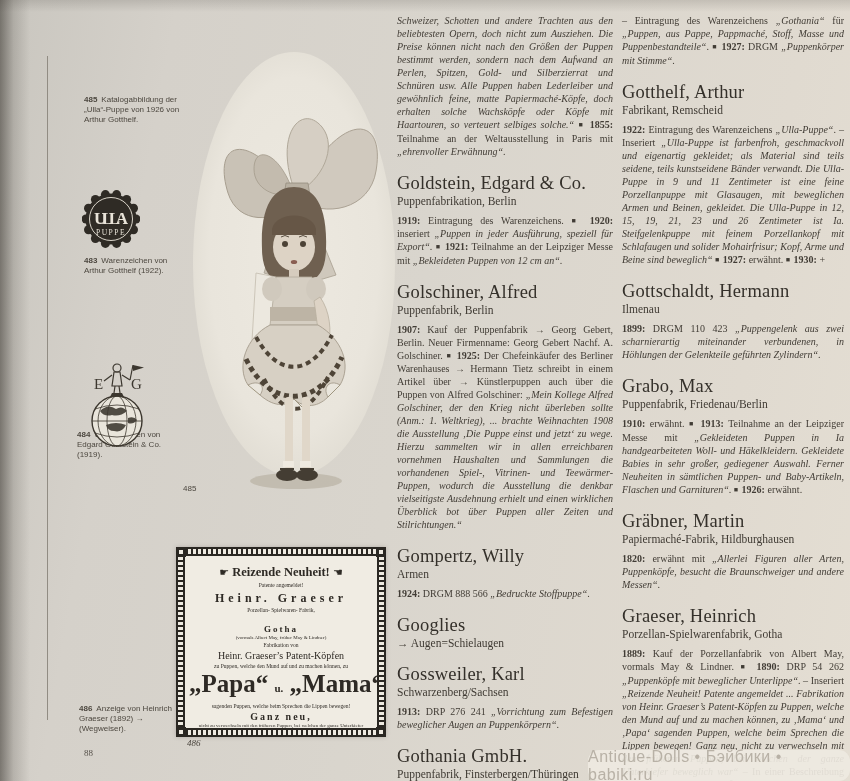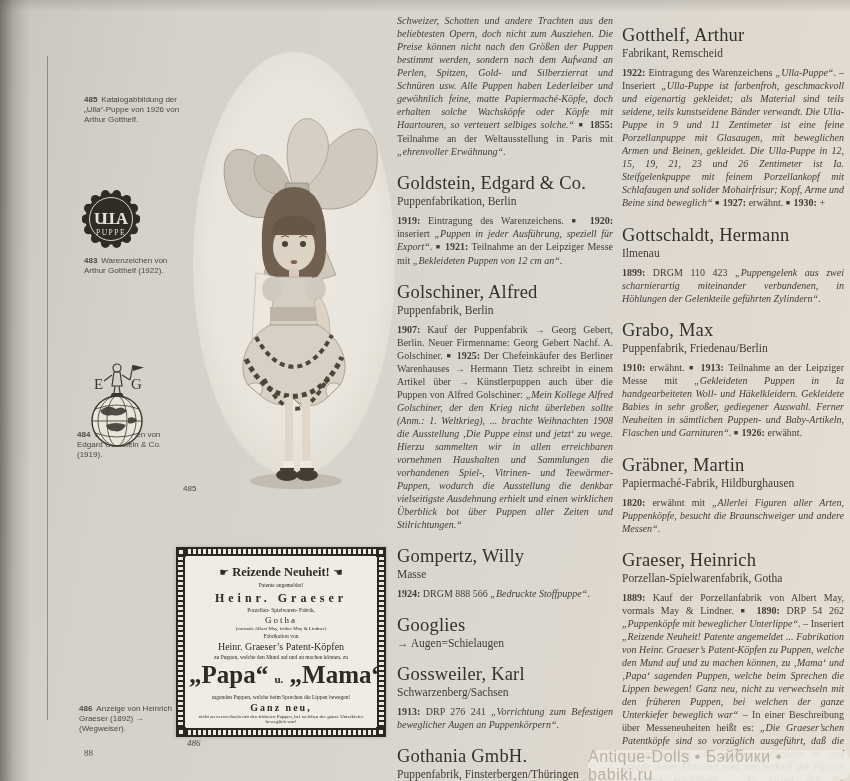--- a/index.html
+++ b/index.html
@@ -58,21 +58,21 @@
   .corner{position:absolute;width:10px;height:10px;background:#2a2722;}
   .corner::after{content:"";position:absolute;left:3px;top:3px;width:4px;height:4px;background:#eeeae1;}
   .c-tl{left:0;top:0;}.c-tr{right:0;top:0;}.c-bl{left:0;bottom:0;}.c-br{right:0;bottom:0;}
   .ad-inner{position:absolute;left:9px;right:9px;top:9px;bottom:9px;padding:5px 4px;
     text-align:center;color:#2e2a25;overflow:hidden;}
   .ad-l1{font-size:12.5px;font-weight:700;margin-top:4px;}
   .hand{font-size:11px;font-weight:400;}
   .ad-l2{font-size:5.5px;margin-top:2px;}
   .ad-l3{font-size:12px;font-weight:700;letter-spacing:4px;margin-top:3px;}
   .ad-l4{font-size:5.5px;margin-top:1px;}
-  .ad-l5{font-size:9px;font-weight:400;letter-spacing:2px;margin-top:2px;}
+  .ad-l5{font-size:9px;font-weight:700;letter-spacing:2px;margin-top:11px;}
   .ad-l6{font-size:5px;margin-top:1px;}
   .ad-l7{font-size:5.5px;margin-top:2px;}
   .ad-l8{font-size:10px;font-weight:400;margin-top:2px;}
   .ad-l9{font-size:5.5px;margin-top:2px;}
   .ad-papa{margin-top:2px;font-weight:700;font-size:25px;line-height:25px;white-space:nowrap;}
   .ad-papa .small-u{font-size:11px;}
   .ad-l10{font-size:5.5px;margin-top:2px;}
   .ad-l11{font-size:10px;letter-spacing:2px;margin-top:2px;font-weight:700;}
   .ad-l12{font-size:5px;margin-top:1px;}
   .ad-l13{font-size:6.5px;font-weight:700;margin-top:3px;}
@@ -255,40 +255,41 @@
       <p class="sub">Puppenfabrikation, Berlin</p>
       <p class="body"><b>1919:</b> Eintragung des Warenzeichens. <span class="sq">■</span> <b>1920:</b> inseriert <i>„Puppen in jeder Ausführung, speziell für Export“</i>. <span class="sq">■</span> <b>1921:</b> Teilnahme an der Leipziger Messe mit <i>„Bekleideten Puppen von 12 cm an“</i>.</p>
     </article>
     <article class="entry">
       <h3>Golschiner, Alfred</h3>
       <p class="sub">Puppenfabrik, Berlin</p>
       <p class="body"><b>1907:</b> Kauf der Puppenfabrik → Georg Gebert, Berlin. Neuer Firmenname: Georg Gebert Nachf. A. Golschiner. <span class="sq">■</span> <b>1925:</b> Der Chefeinkäufer des Berliner Warenhauses → Hermann Tietz schreibt in einem Artikel über → Künstlerpuppen auch über die Puppen von Alfred Golschiner: <i>„Mein Kollege Alfred Golschiner, der den Krieg nicht überleben sollte (Anm.: 1. Weltkrieg), ... brachte Weihnachten 1908 die Ausstellung ‚Die Puppe einst und jetzt‘ zu wege. Hierzu sammelten wir in allen erreichbaren vornehmen Haushalten und Sammlungen die vorhandenen Spiel-, Vitrinen- und Teewärmer-Puppen, wodurch die Ausstellung die denkbar vielseitigste Ausdehnung erhielt und einen wirklichen Überblick bot über Puppen aller Zeiten und Stilrichtungen.“</i></p>
     </article>
     <article class="entry">
       <h3>Gompertz, Willy</h3>
-      <p class="sub">Masse</p>
+      <p class="sub">Armen</p>
       <p class="body"><b>1924:</b> DRGM 888 566 <i>„Bedruckte Stoffpuppe“</i>.</p>
     </article>
     <article class="entry">
       <h3>Googlies</h3>
       <p class="sub">→ Augen=Schielaugen</p>
     </article>
     <article class="entry">
       <h3>Gossweiler, Karl</h3>
       <p class="sub">Schwarzenberg/Sachsen</p>
       <p class="body"><b>1913:</b> DRP 276 241 <i>„Vorrichtung zum Befestigen beweglicher Augen an Puppenkörpern“</i>.</p>
     </article>
     <article class="entry">
       <h3>Gothania GmbH.</h3>
       <p class="sub">Puppenfabrik, Finsterbergen/Thüringen</p>
 
     </article>
   </section>
 
   <section class="col" id="col2">
+    <p class="body" style="margin-top:4px">– Eintragung des Warenzeichens <i>„Gothania“</i> für <i>„Puppen, aus Pappe, Pappmaché, Stoff, Masse und Puppenbestandteile“</i>. <span class="sq">■</span> <b>1927:</b> DRGM <i>„Puppenkörper mit Stimme“</i>.</p>
     <article class="entry">
       <h3>Gotthelf, Arthur</h3>
       <p class="sub">Fabrikant, Remscheid</p>
       <p class="body"><b>1922:</b> Eintragung des Warenzeichens <i>„Ulla-Puppe“</i>. – Inseriert <i>„Ulla-Puppe ist farbenfroh, geschmackvoll und eigenartig gekleidet; als Material sind teils seidene, teils kunstseidene Bänder verwandt. Die Ulla-Puppe in 9 und 11 Zentimeter ist eine feine Porzellanpuppe mit Glasaugen, mit beweglichen Armen und Beinen, gekleidet. Die Ulla-Puppe in 12, 15, 19, 21, 23 und 26 Zentimeter ist Ia. Steifgelenkpuppe mit feinem Porzellankopf mit Schlafaugen und solider Mohairfrisur; Kopf, Arme und Beine sind beweglich“</i> <span class="sq">■</span> <b>1927:</b> erwähnt. <span class="sq">■</span> <b>1930:</b> +</p>
     </article>
     <article class="entry">
       <h3>Gottschaldt, Hermann</h3>
       <p class="sub">Ilmenau</p>
       <p class="body"><b>1899:</b> DRGM 110 423 <i>„Puppengelenk aus zwei scharnierartig miteinander verbundenen, in Höhlungen der Gelenkteile geführten Zylindern“</i>.</p>
     </article>

